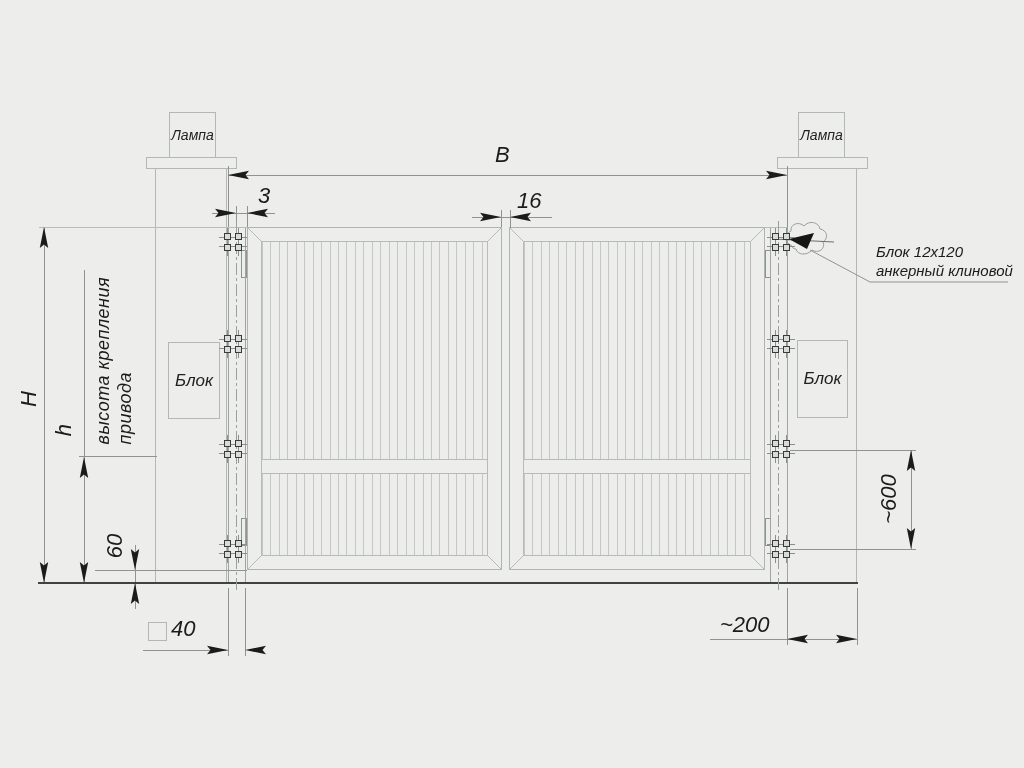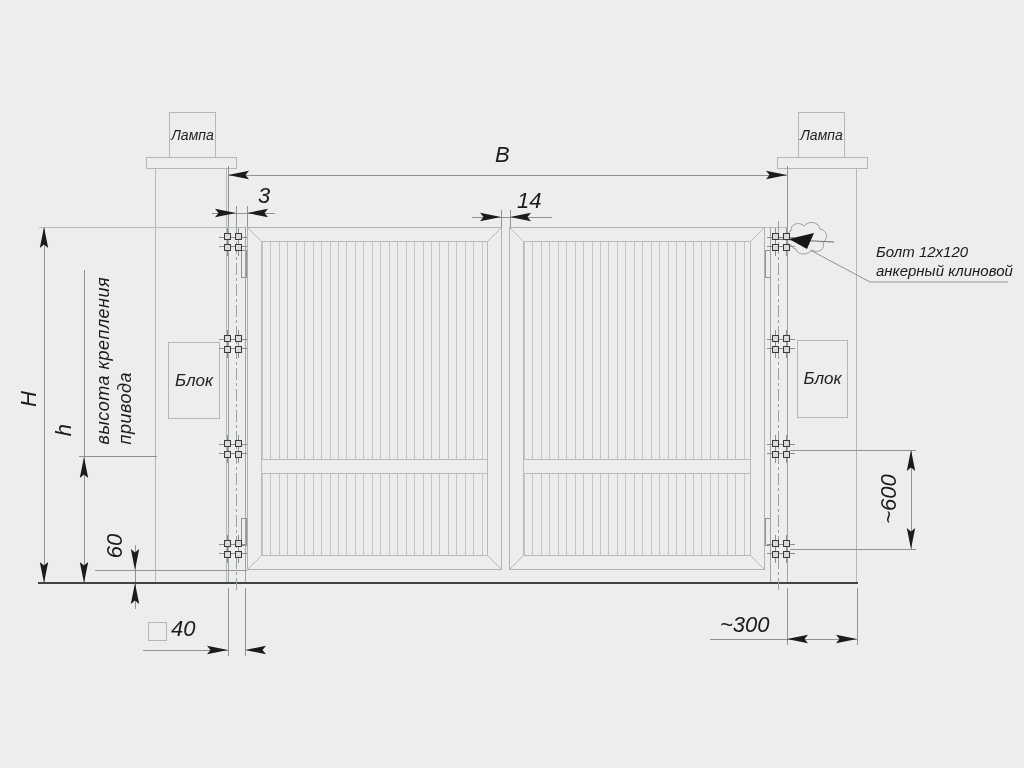--- a/index.html
+++ b/index.html
@@ -79,21 +79,21 @@
   <div class="txt dimtxt" style="left:495px;top:144px;">B</div>
 
   <div class="dim" style="left:212px;top:213px;width:63px;height:1px;"></div>
   <div class="dim" style="left:236px;top:206px;width:1px;height:22px;"></div>
   <div class="dim" style="left:247px;top:206px;width:1px;height:21px;"></div>
   <div class="txt dimtxt" style="left:258px;top:185px;">3</div>
 
   <div class="dim" style="left:472px;top:217px;width:80px;height:1px;"></div>
   <div class="dim" style="left:501px;top:210px;width:1px;height:18px;"></div>
   <div class="dim" style="left:510px;top:210px;width:1px;height:18px;"></div>
-  <div class="txt dimtxt" style="left:517px;top:190px;">14</div>
+  <div class="txt dimtxt" style="left:517px;top:190px;">16</div>
 
   <div class="dim" style="left:44px;top:227px;width:1px;height:356px;"></div>
   <div class="thin" style="left:39px;top:227px;width:208px;height:1px;"></div>
   <div class="thin" style="left:765px;top:227px;width:22px;height:1px;"></div>
   <div class="txt dimtxt vtxt" style="left:19px;top:386px;width:24px;height:26px;">H</div>
 
   <div class="dim" style="left:84px;top:270px;width:1px;height:313px;"></div>
   <div class="dim" style="left:79px;top:456px;width:78px;height:1px;"></div>
   <div class="txt dimtxt vtxt" style="left:54px;top:417px;width:24px;height:26px;">h</div>
 
@@ -106,28 +106,28 @@
   <div class="dim" style="left:95px;top:570px;width:152px;height:1px;"></div>
   <div class="txt dimtxt vtxt" style="left:100px;top:533px;width:34px;height:26px;">60</div>
 
   <div class="dark" style="left:38px;top:582px;width:820px;height:2px;"></div>
 
   <div class="dim" style="left:143px;top:650px;width:85px;height:1px;"></div>
   <div class="box" style="left:148px;top:622px;width:19px;height:19px;"></div>
   <div class="txt dimtxt" style="left:171px;top:618px;">40</div>
 
   <div class="dim" style="left:710px;top:639px;width:147px;height:1px;"></div>
-  <div class="txt dimtxt" style="left:720px;top:614px;">~300</div>
+  <div class="txt dimtxt" style="left:720px;top:614px;">~200</div>
 
   <div class="dim" style="left:911px;top:450px;width:1px;height:99px;"></div>
   <div class="dim" style="left:790px;top:450px;width:126px;height:1px;"></div>
   <div class="dim" style="left:790px;top:549px;width:126px;height:1px;"></div>
   <div class="txt dimtxt vtxt" style="left:859px;top:486px;width:64px;height:26px;">~600</div>
 
-  <div class="txt" style="left:876px;top:244px;font-size:15px;">Болт 12x120</div>
+  <div class="txt" style="left:876px;top:244px;font-size:15px;">Блок 12x120</div>
   <div class="txt" style="left:876px;top:263px;font-size:15px;">анкерный клиновой</div>
 
   <svg width="1024" height="768" viewBox="0 0 1024 768">
     <g stroke="#b6bcba" stroke-width="1">
       <line x1="247" y1="227" x2="261" y2="241"></line>
         <line x1="502" y1="227" x2="488" y2="241"></line>
       <line x1="247" y1="570" x2="261" y2="556"></line>
         <line x1="502" y1="570" x2="488" y2="556"></line>
       <line x1="509" y1="227" x2="523" y2="241"></line>
         <line x1="765" y1="227" x2="751" y2="241"></line>

